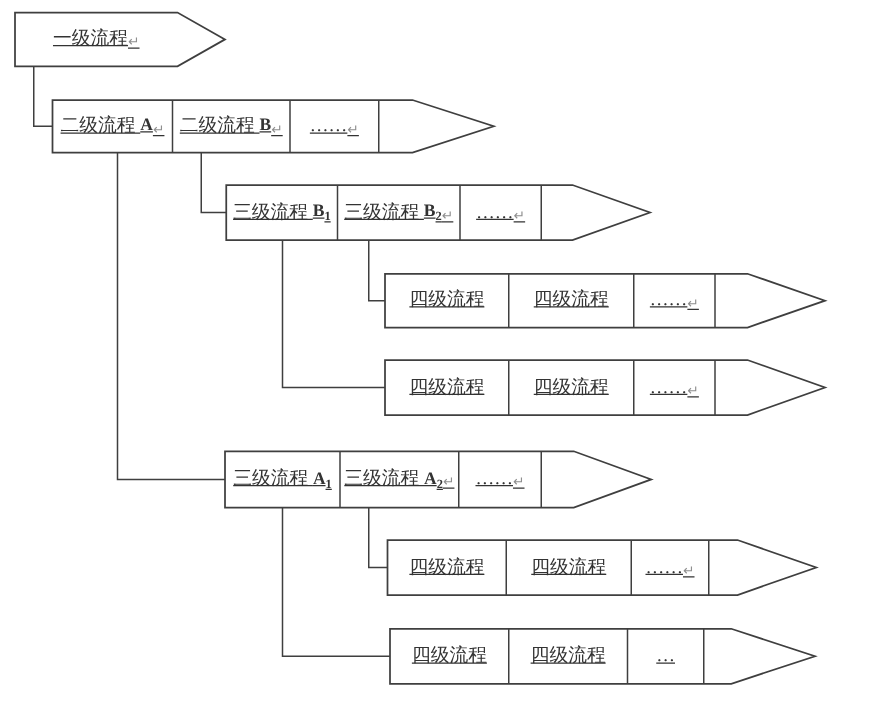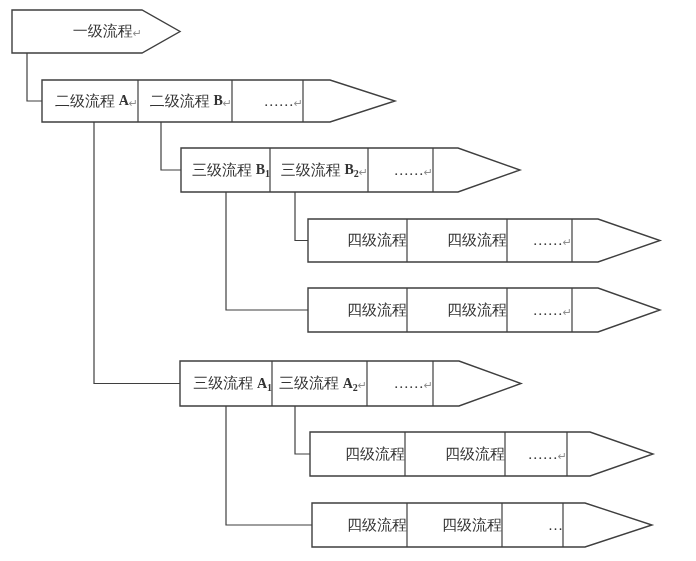--- a/index.html
+++ b/index.html
@@ -1,20 +1,20 @@
 <!DOCTYPE html>
 <html><head>
 <meta charset="utf-8">
 <style>
   html,body{margin:0;padding:0;background:#fff;}
   .stage{position:relative;width:696px;height:561px;background:#ffffff;overflow:hidden;
          font-family:"Liberation Serif","DejaVu Serif",serif;}
   .stage svg{position:absolute;left:0;top:0;display:block;}
-  .lbl{position:absolute;display:flex;align-items:center;justify-content:flex-end;
-       white-space:pre;font-size:15px;color:#333333;line-height:1;}
+  .lbl{position:absolute;display:flex;align-items:center;justify-content:center;
+       white-space:pre;font-size:15px;color:#333333;line-height:1;text-decoration:underline;}
   .lt{font-weight:bold;font-size:14px;}
   .sb{font-weight:bold;font-size:10px;position:relative;top:4px;}
   .mk{font-size:11px;color:#8f8f8f;position:relative;top:2px;
       font-family:"DejaVu Sans",sans-serif;}
 </style>
 </head>
 <body>
 
 <div class="stage">
 

